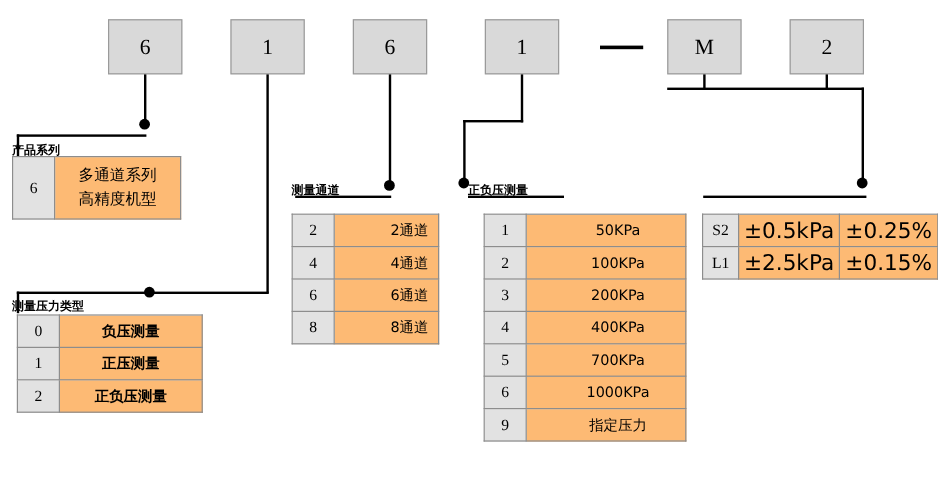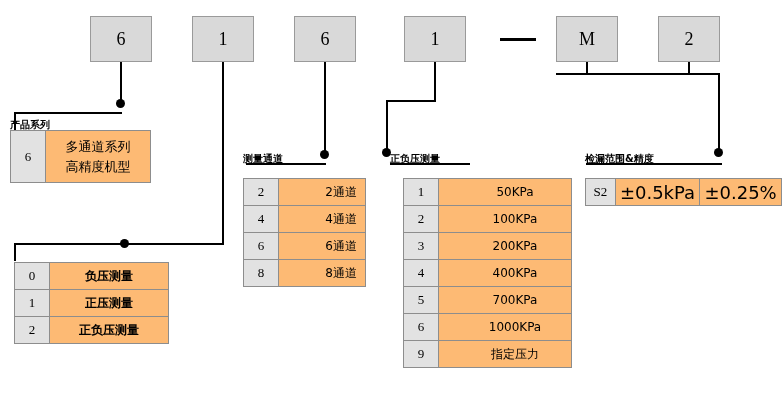--- a/index.html
+++ b/index.html
@@ -123,20 +123,21 @@
     </tr>
   </tbody>
     </table>
 
   <div class="vline" style="left:222px;top:62px;height:182px;"></div>
   <div class="hline" style="left:124px;top:243px;width:100px;"></div>
   <div class="dot" style="left:120px;top:239px;"></div>
   <div class="vline" style="left:14px;top:243px;height:18px;"></div>
   <div class="hline" style="left:14px;top:243px;width:108px;"></div>
 
+  <div class="caption" style="left:10px;top:248px;">测量压力类型</div>
 
   <table class="opt" id="tbl-ptype" style="left:14px;top:262px;">
     <tbody>
         <tr>
       <td class="k">0</td>
       <td class="v">负压测量</td>
     </tr>
     <tr>
       <td class="k">1</td>
       <td class="v">正压测量</td>
@@ -216,25 +217,29 @@
   </tbody>
     </table>
 
   <div class="vline" style="left:586px;top:62px;height:12px;"></div>
   <div class="vline" style="left:688px;top:62px;height:12px;"></div>
   <div class="hline" style="left:556px;top:73px;width:164px;"></div>
   <div class="vline" style="left:718px;top:73px;height:80px;"></div>
   <div class="dot" style="left:714px;top:148px;"></div>
   <div class="hline" style="left:586px;top:163px;width:136px;"></div>
 
-  <div class="caption" style="left:585px;top:152px;">检漏范围&amp;精度</div>
 
   <table class="opt" id="tbl-leak" style="left:585px;top:178px;">
     <tbody>
         <tr>
       <td class="k">S2</td>
       <td class="v">±0.5kPa</td>
       <td class="v">±0.25%</td>
     </tr>
+    <tr>
+      <td class="k">L1</td>
+      <td class="v">±2.5kPa</td>
+      <td class="v">±0.15%</td>
+    </tr>
   </tbody>
     </table>
 
 </div>
 
 </body></html>

